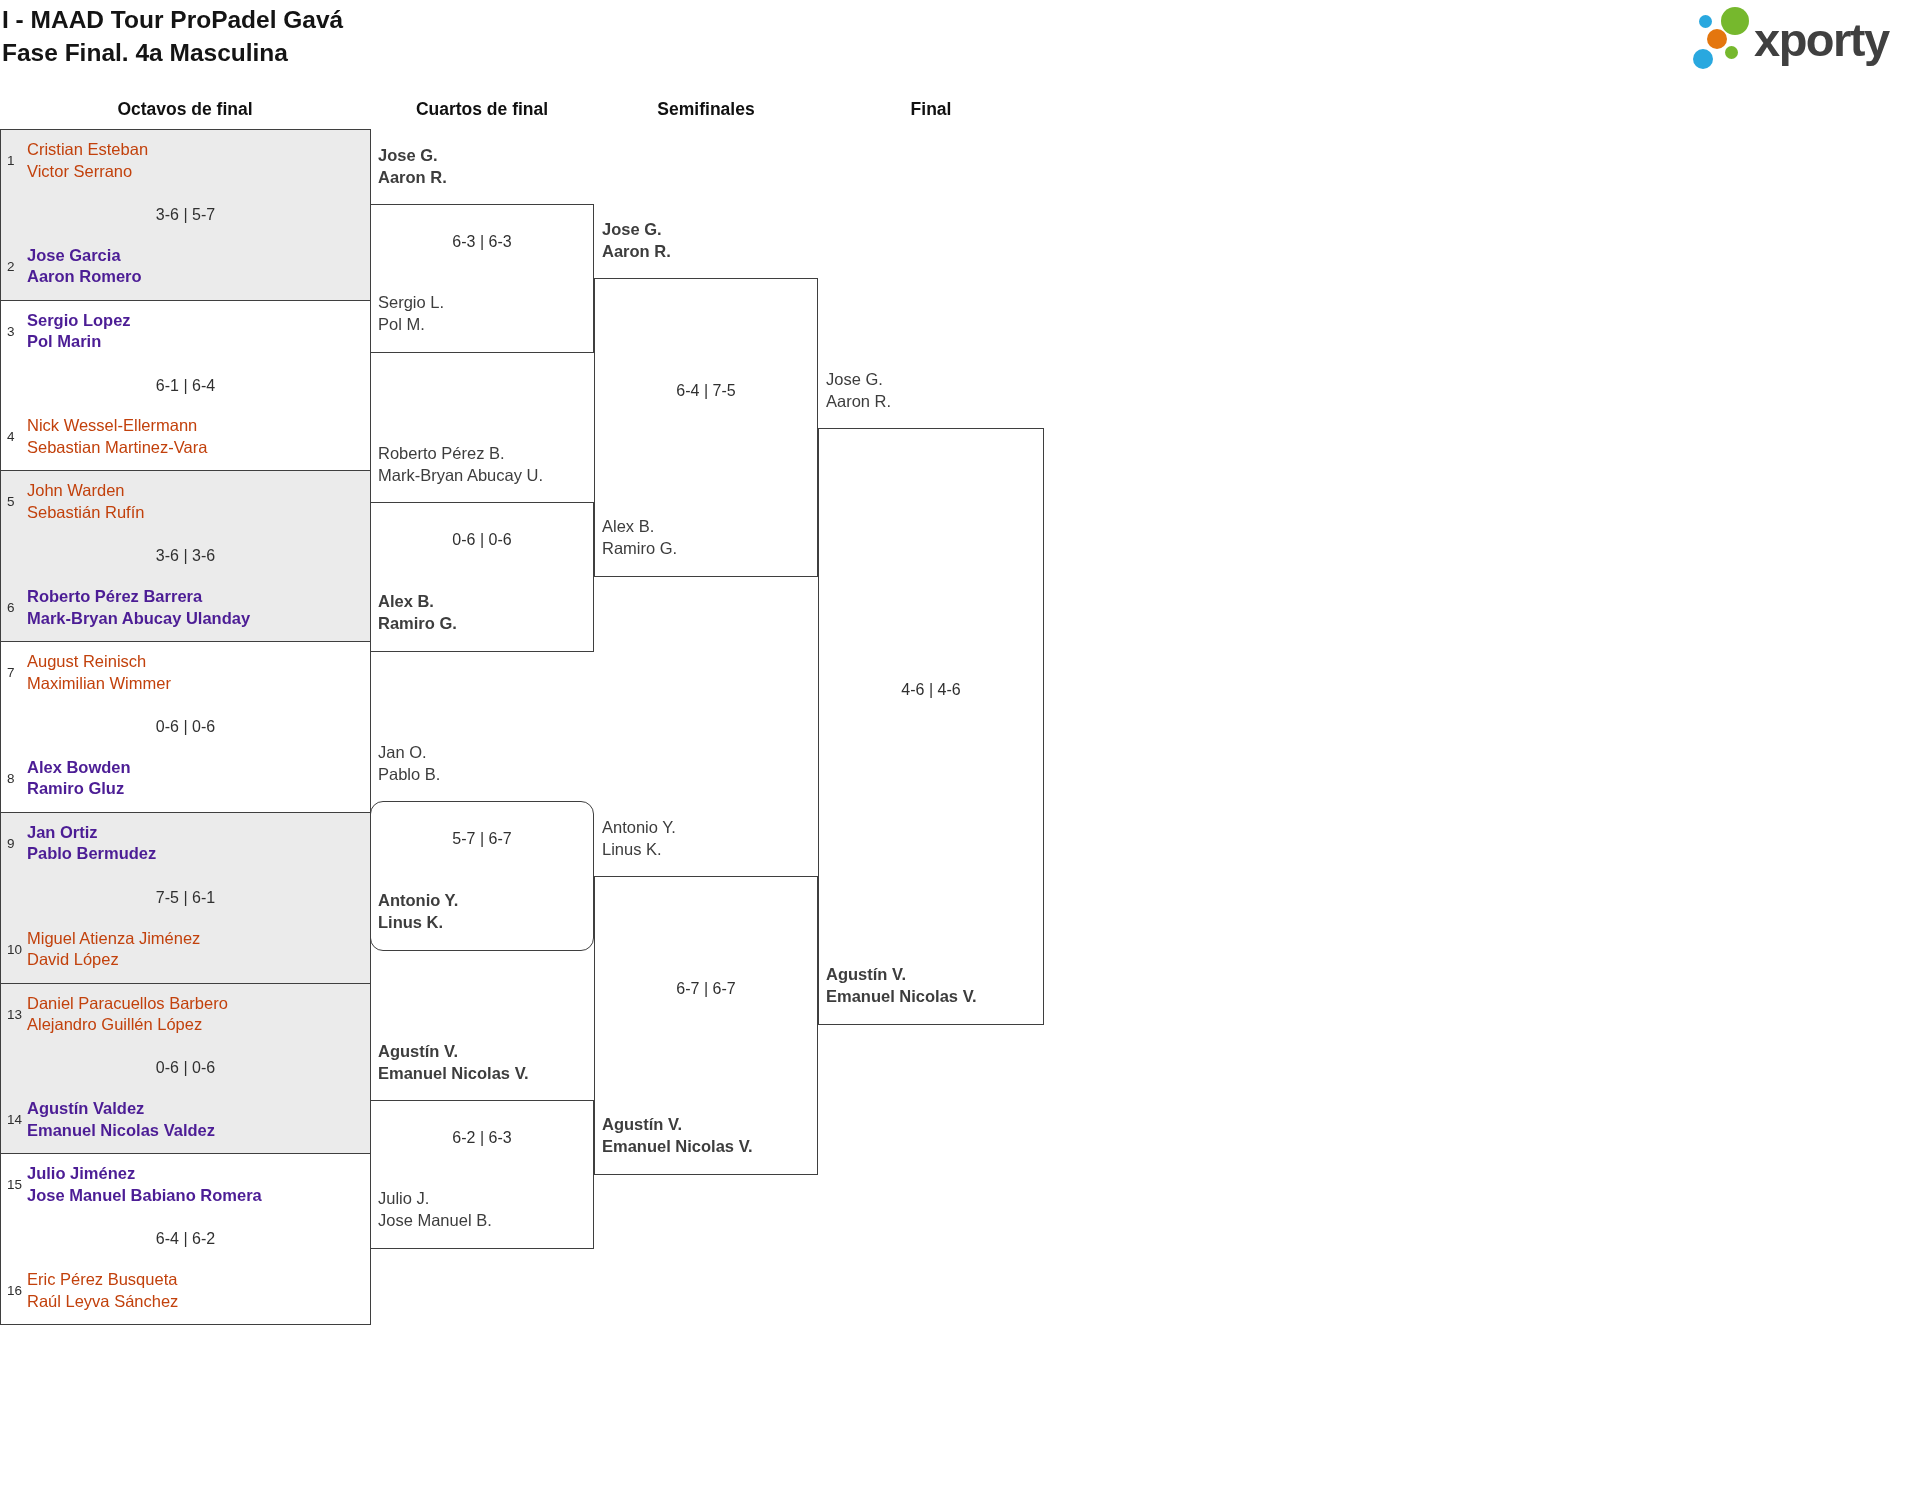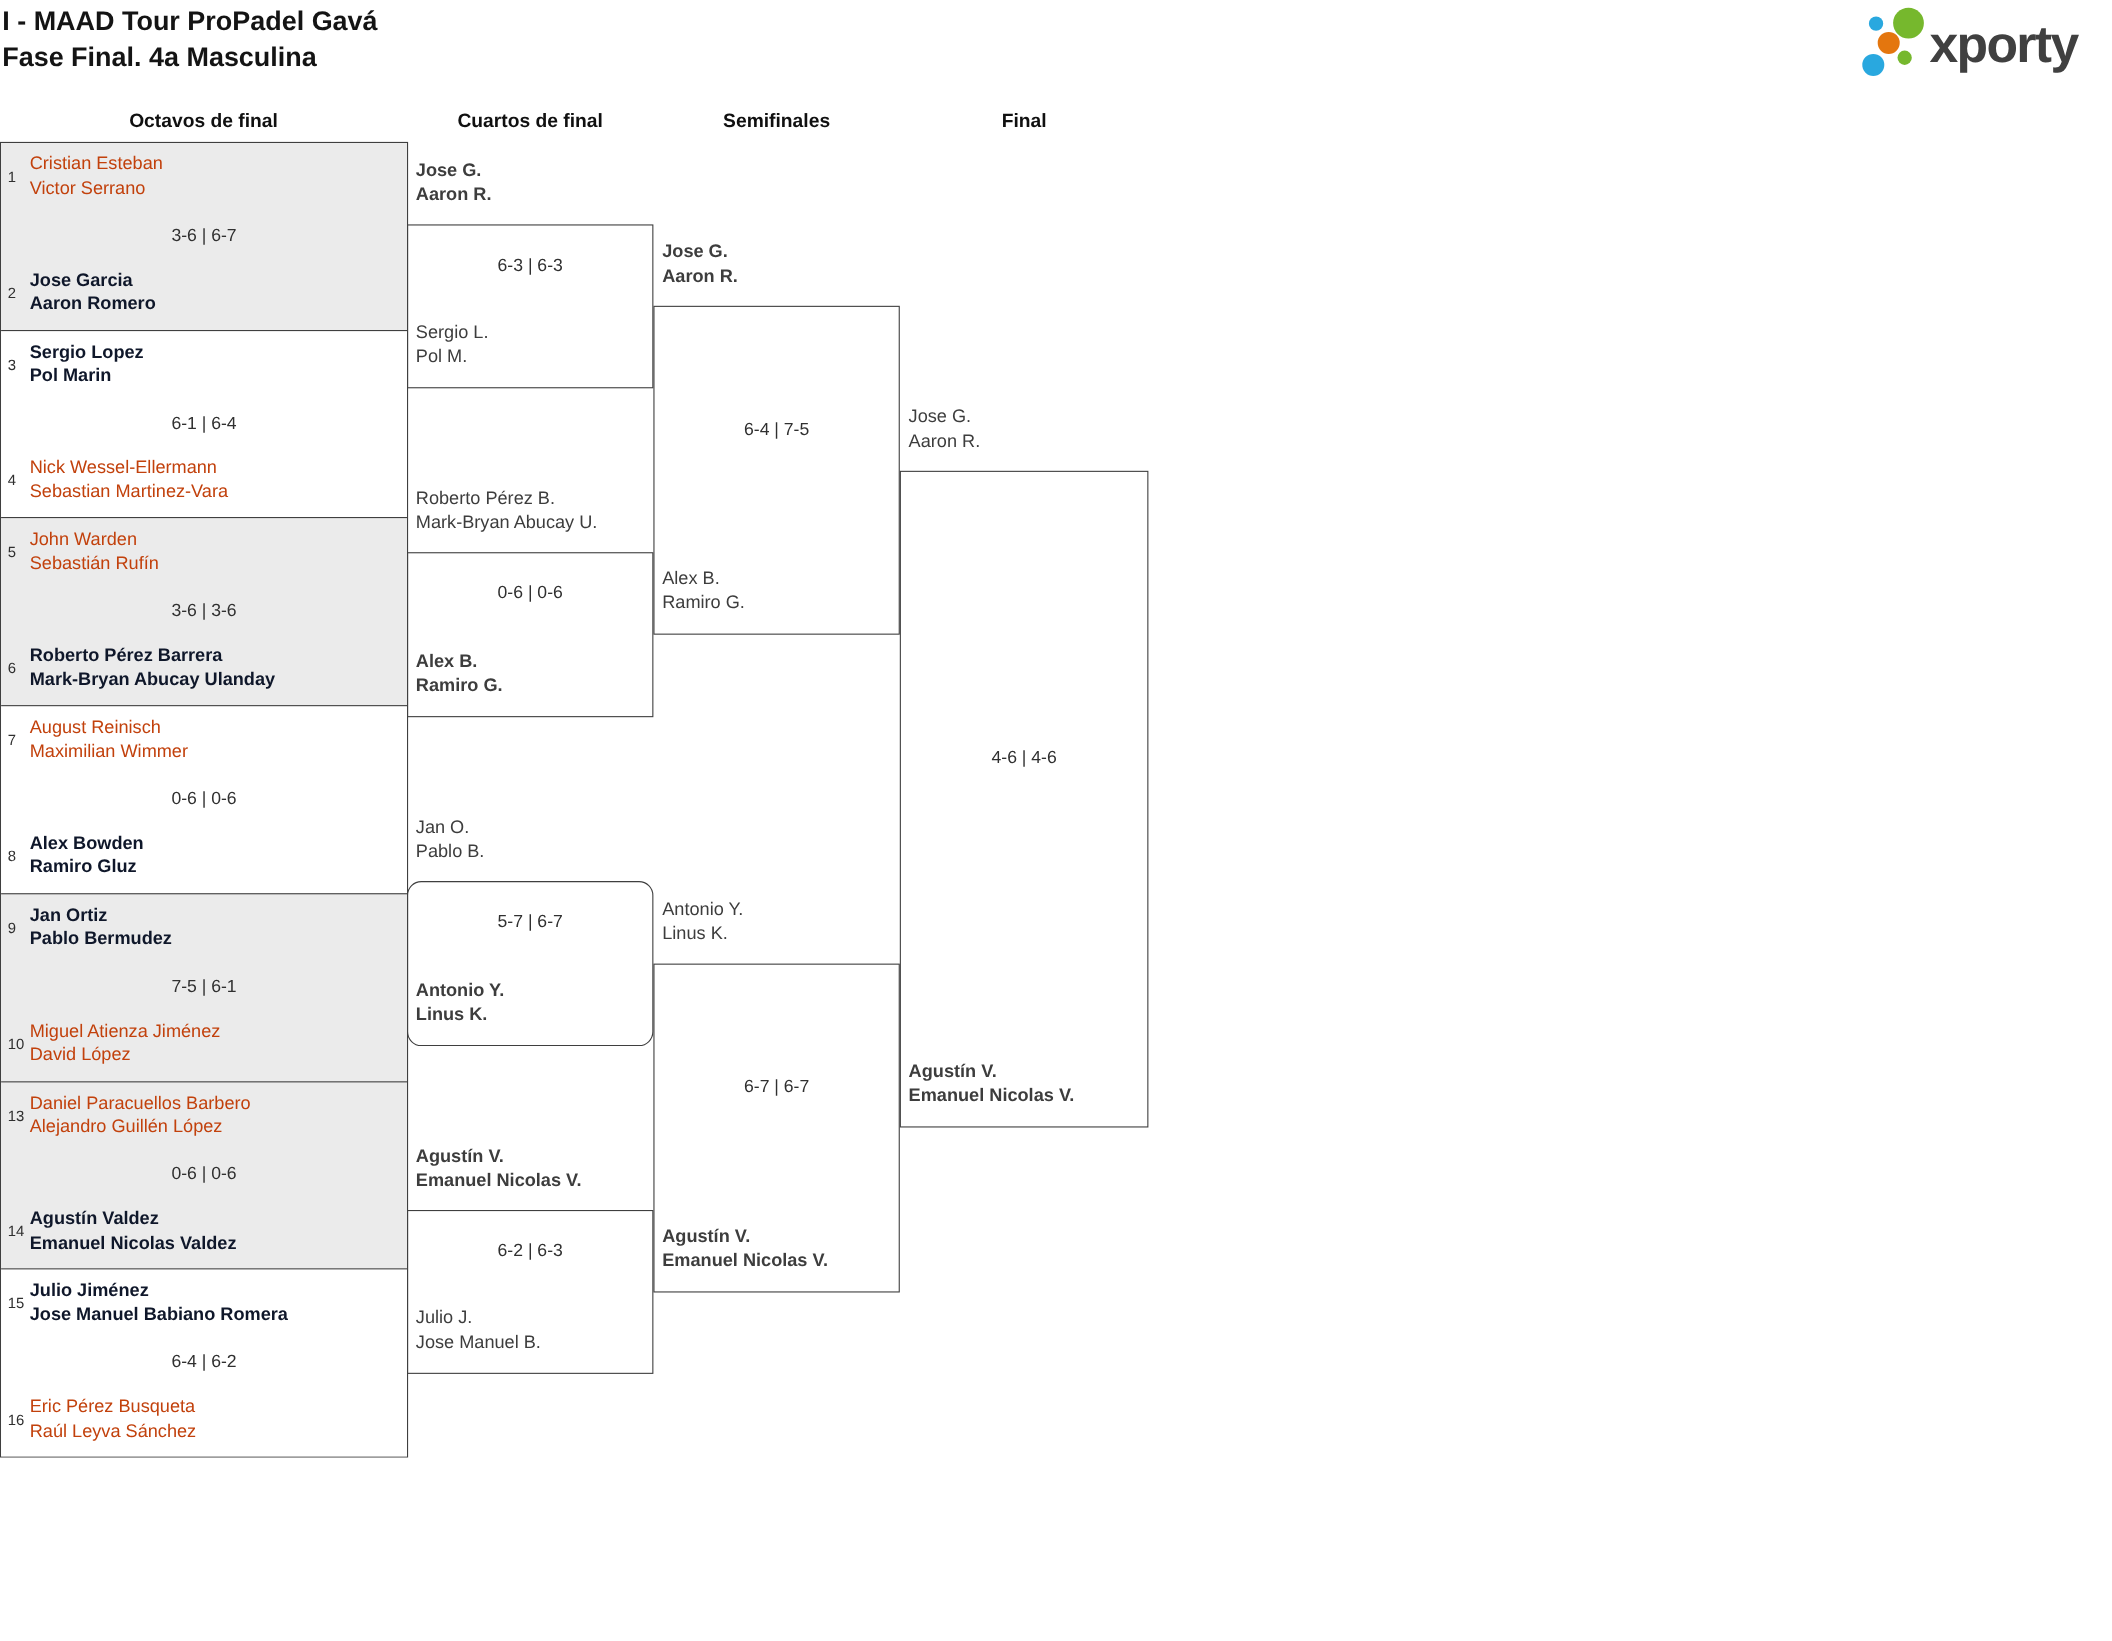--- a/index.html
+++ b/index.html
@@ -18,21 +18,21 @@
   .r16{position:absolute;left:0;top:129px;width:371px;height:1196px;border:1px solid #3f3f3f;
        box-sizing:border-box;display:flex;flex-direction:column;background:#fff;}
   .cell{position:relative;flex:1 1 0;box-sizing:border-box;background:#fff;}
   .cell.shaded{background:#ebebeb;}
   .cell:not(:first-child){border-top:1px solid #3f3f3f;}
   .team-row{position:absolute;left:0;display:flex;align-items:center;}
   .team-row.toppos{top:9px;}
   .team-row.botpos{bottom:12px;}
   .seed{width:20px;padding-left:6px;font-size:13.5px;color:#2f2f2f;flex:none;}
   .team{font-size:16.5px;line-height:21.5px;color:#c2410c;white-space:pre-line;}
-  .win{font-weight:700;color:#0f172a;}
+  .win{font-weight:700;color:#4c1d95;}
   .score{position:absolute;left:0;width:100%;text-align:center;font-size:16px;color:#303030;}
   .cell .score{top:50%;transform:translateY(-50%);}
 
   .box{position:absolute;border:1px solid #3f3f3f;box-sizing:border-box;background:transparent;}
   .box .score{top:calc(50% - 46px);}
   .bname{position:absolute;left:7px;font-size:16.5px;line-height:21.5px;color:#3d3d3d;white-space:pre-line;}
   .bname.abovetop{bottom:calc(100% + 17px);}
   .bname.abovebot{bottom:17px;}
 
   #qf1{left:370px;top:204px;width:224px;height:149px;}
@@ -78,21 +78,21 @@
   <div class="col-header" id="ch4">Final</div>
 
   <div class="r16">
 
     <div class="cell shaded">
       <div class="team-row toppos">
           <span class="seed">1</span>
           <span class="team">Cristian Esteban
 Victor Serrano</span>
         </div>
-      <div class="score">3-6 | 6-7</div>
+      <div class="score">3-6 | 5-7</div>
       <div class="team-row botpos">
           <span class="seed">2</span>
           <span class="team win">Jose Garcia
 Aaron Romero</span>
         </div>
     </div>
 
     <div class="cell">
       <div class="team-row toppos">
           <span class="seed">3</span>

